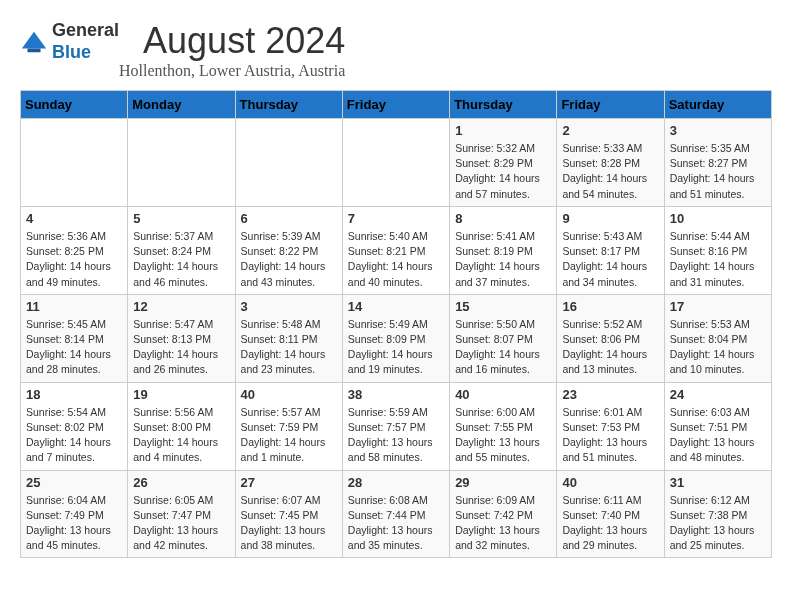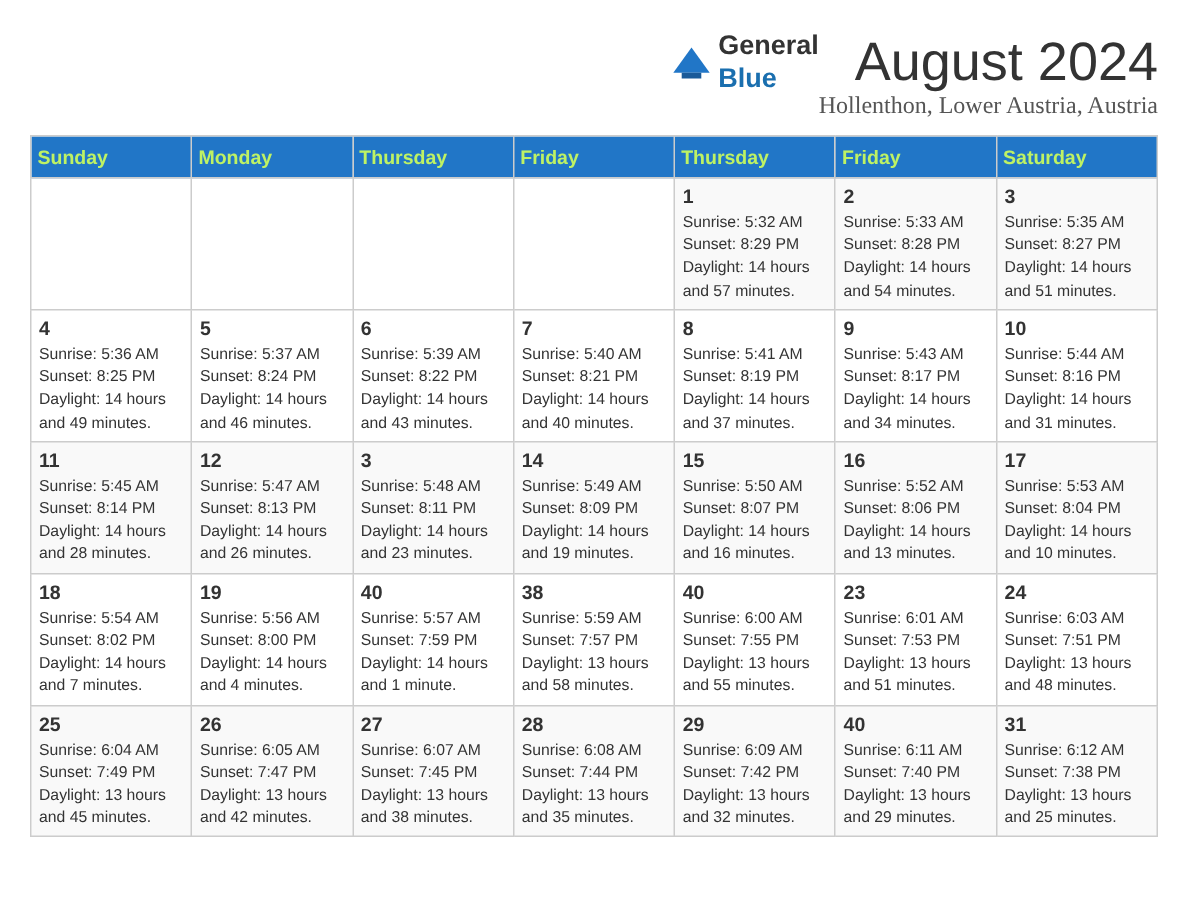--- a/index.html
+++ b/index.html
@@ -6,21 +6,21 @@
     body {
       font-family: Arial, sans-serif;
       background: #fff;
       width: 792px;
       min-height: 612px;
       padding: 20px;
     }
     .header {
       display: flex;
       align-items: flex-start;
-      justify-content: flex-end;
+      justify-content: flex-start;
       margin-bottom: 10px;
     }
     .logo {
       display: flex;
       align-items: center;
     }
     .logo-text {
       font-size: 18px;
       font-weight: bold;
       line-height: 1.2;
@@ -45,21 +45,21 @@
       color: #555;
       font-family: Liberation Serif, serif;
     }
     table {
       width: 100%;
       border-collapse: collapse;
       font-size: 11px;
     }
     thead tr th {
       background-color: #2176c7;
-      color: #bef264;
+      color: #000000;
       padding: 6px 4px;
       text-align: left;
       font-size: 13px;
       font-weight: bold;
       border: 1px solid #ccc;
     }
     tbody tr td {
       vertical-align: top;
       border: 1px solid #ccc;
       padding: 4px 5px;

